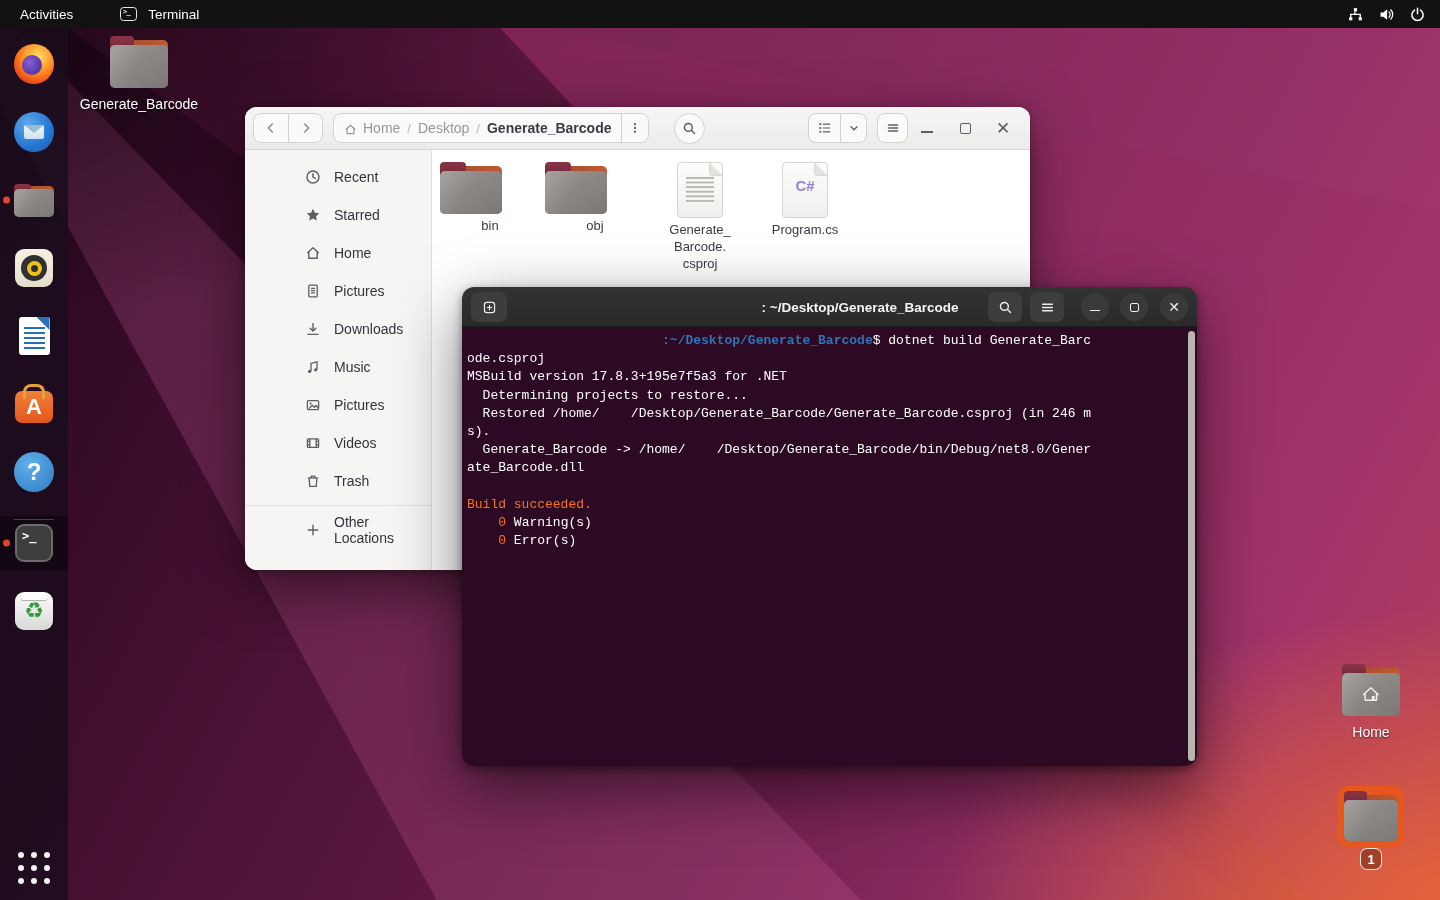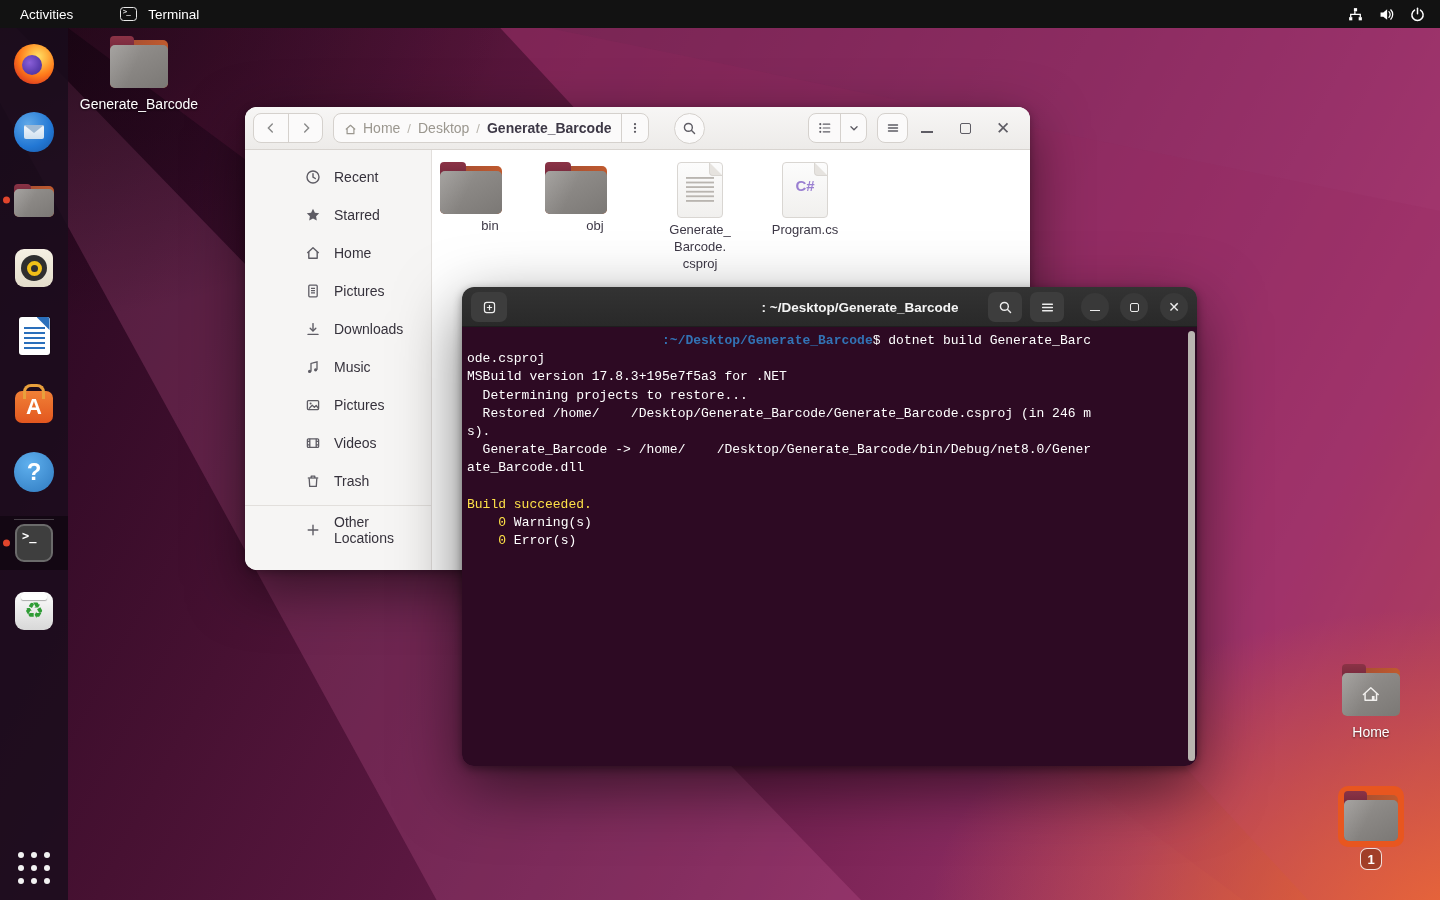--- a/index.html
+++ b/index.html
@@ -131,21 +131,21 @@
   .th-min { left:619px; }
   .th-max { left:658px; }
   .th-close { left:698px; }
   .th-min i { width:10px; height:1.8px; background:#ededed; margin-top:7px;}
   .th-max i { width:9px; height:9px; border:1.6px solid #ededed; border-radius:2px; }
   .th-close span { color:#ededed; font-size:14px; line-height:1; }
   #term-title { position:absolute; top:0; height:40px; left:208px; width:380px; display:flex; align-items:center; justify-content:center; color:#f4f4f4; font-size:13.5px; font-weight:bold; }
   #term-body { position:absolute; left:0; right:0; top:40px; bottom:0; background:#2d0a23; padding:5px 0 0 5px; }
   .tline { font-family:Liberation Mono, monospace; font-size:13px; line-height:18.2px; color:#ffffff; white-space:pre; }
   .tline .b { color:#3273b5; font-weight:bold; }
-  .tline .g { color:#fde047;margin-top:21px; }
+  .tline .g { color:#f97316;margin-top:21px; }
   .tline .cur { display:inline-block; width:9px; height:15px; background:#eae8e6; transform:translateY(2px); }
   #term-scroll { position:absolute; right:2px; top:44px; bottom:5px; width:7px; border-radius:4px; background:#b9b5b0; }
 </style>
 </head>
 <body>
 
 <div id="stage">
   <div class="wall">
     <div class="rayC"></div>
       <div class="rayA"></div>

